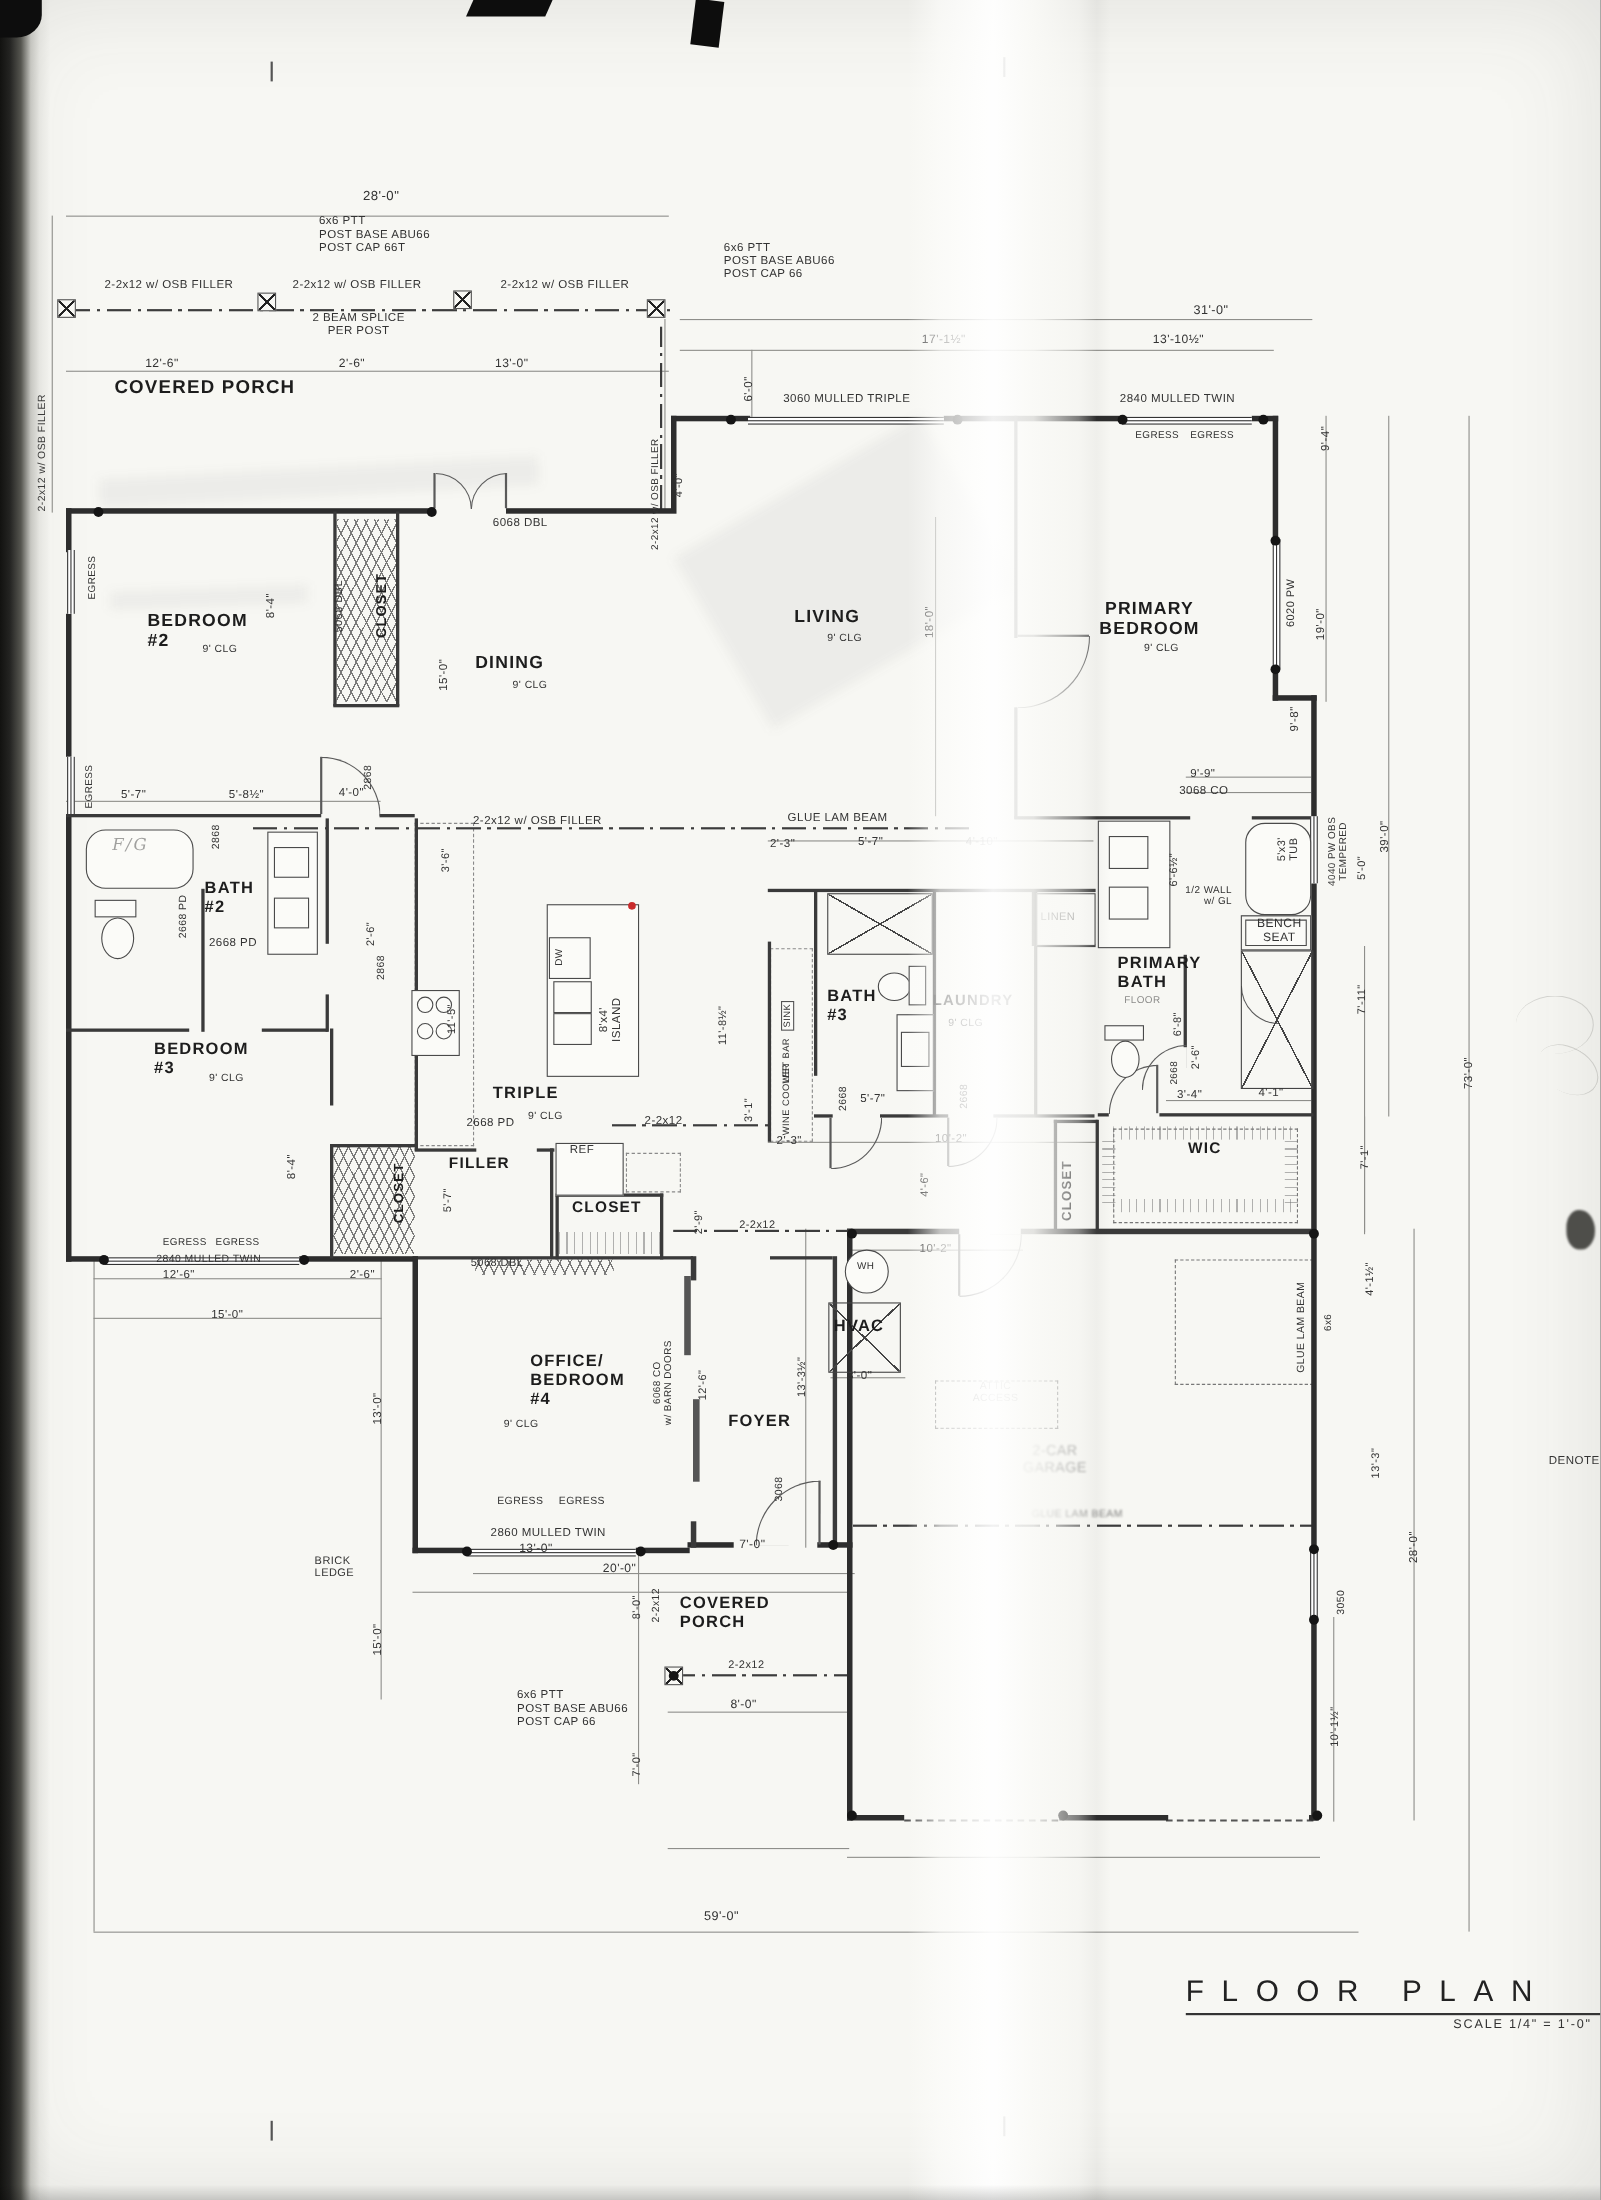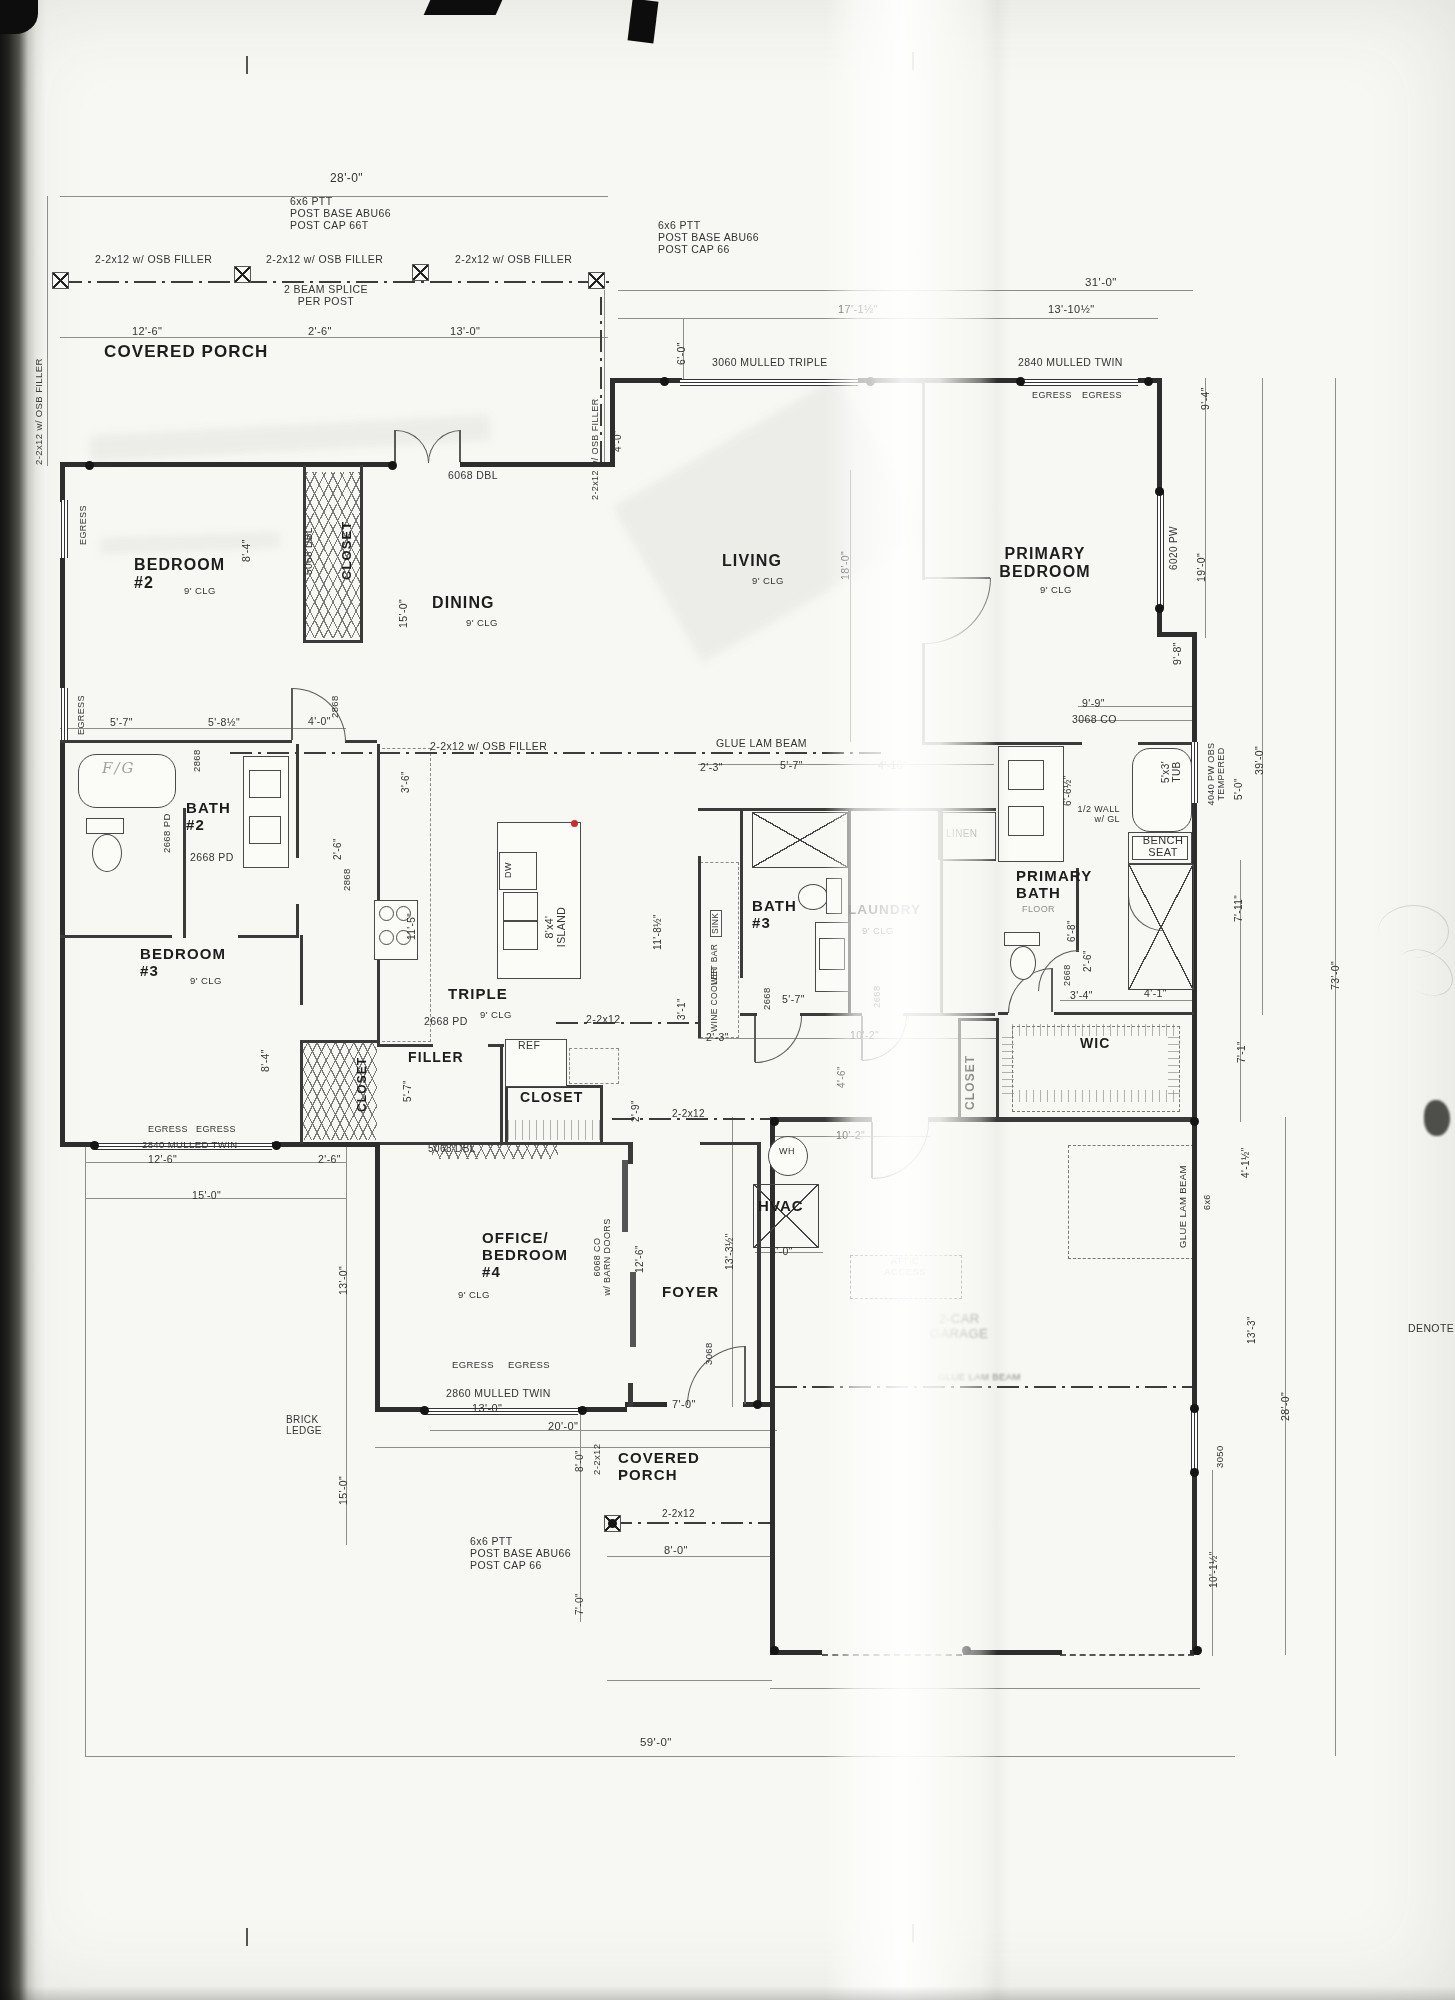--- a/index.html
+++ b/index.html
@@ -469,20 +469,25 @@
       <div class="lbl" style="left: 592px; top: 1305px; font-size: 9px; width: 96px; text-align: center; transform: rotate(-90deg);">6068 CO
 w/ BARN DOORS</div>
       <div class="lbl" style="left: 634px; top: 1273px; font-size: 10px; transform: rotate(-90deg);">12'-6"</div>
       <div class="lbl" style="left: 724px; top: 1270px; font-size: 10px; transform: rotate(-90deg);">13'-3½"</div>
       <div class="lbl" style="left: 704px; top: 1365px; font-size: 9.5px; transform: rotate(-90deg);">3068</div>
       <div class="lbl" style="left: 574px; top: 1472px; font-size: 10px; transform: rotate(-90deg);">8'-0"</div>
       <div class="lbl" style="left: 592px; top: 1475px; font-size: 9.5px; transform: rotate(-90deg);">2-2x12</div>
       <div class="lbl" style="left: 574px; top: 1615px; font-size: 10px; transform: rotate(-90deg);">7'-0"</div>
     </div>
 
+  <div id="titleblock">
+    <div id="title-text">FLOOR PLAN</div>
+    <div id="title-rule"></div>
+    <div id="scale-text">SCALE 1/4" = 1'-0"</div>
+  </div>
 
   <div id="fold"></div>
   <div id="edge-left"></div>
   <div class="mark" style="left:0;top:0;width:38px;height:34px;border-radius:0 0 60% 0;"></div>
   <div class="mark" style="left:427px;top:0;width:72px;height:15px;transform:skewX(-24deg);"></div>
   <div class="mark" style="left:630px;top:0;width:26px;height:42px;transform:rotate(7deg);"></div>
   <div class="tick" style="left:246px;top:56px;height:18px;"></div>
   <div class="tick" style="left:912px;top:52px;height:18px;"></div>
   <div class="tick" style="left:246px;top:1928px;height:18px;"></div>
   <div class="tick" style="left:912px;top:1924px;height:18px;"></div>

